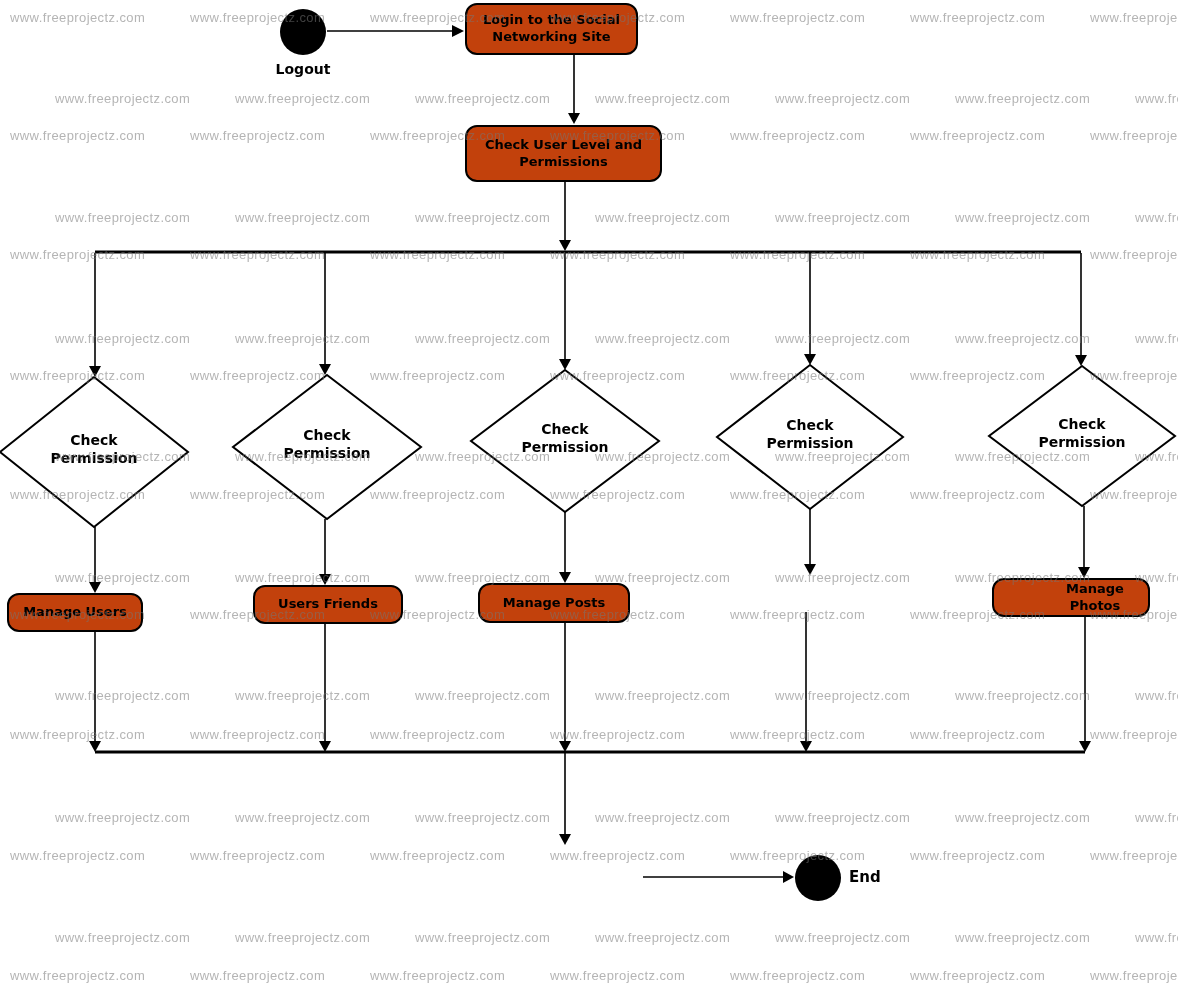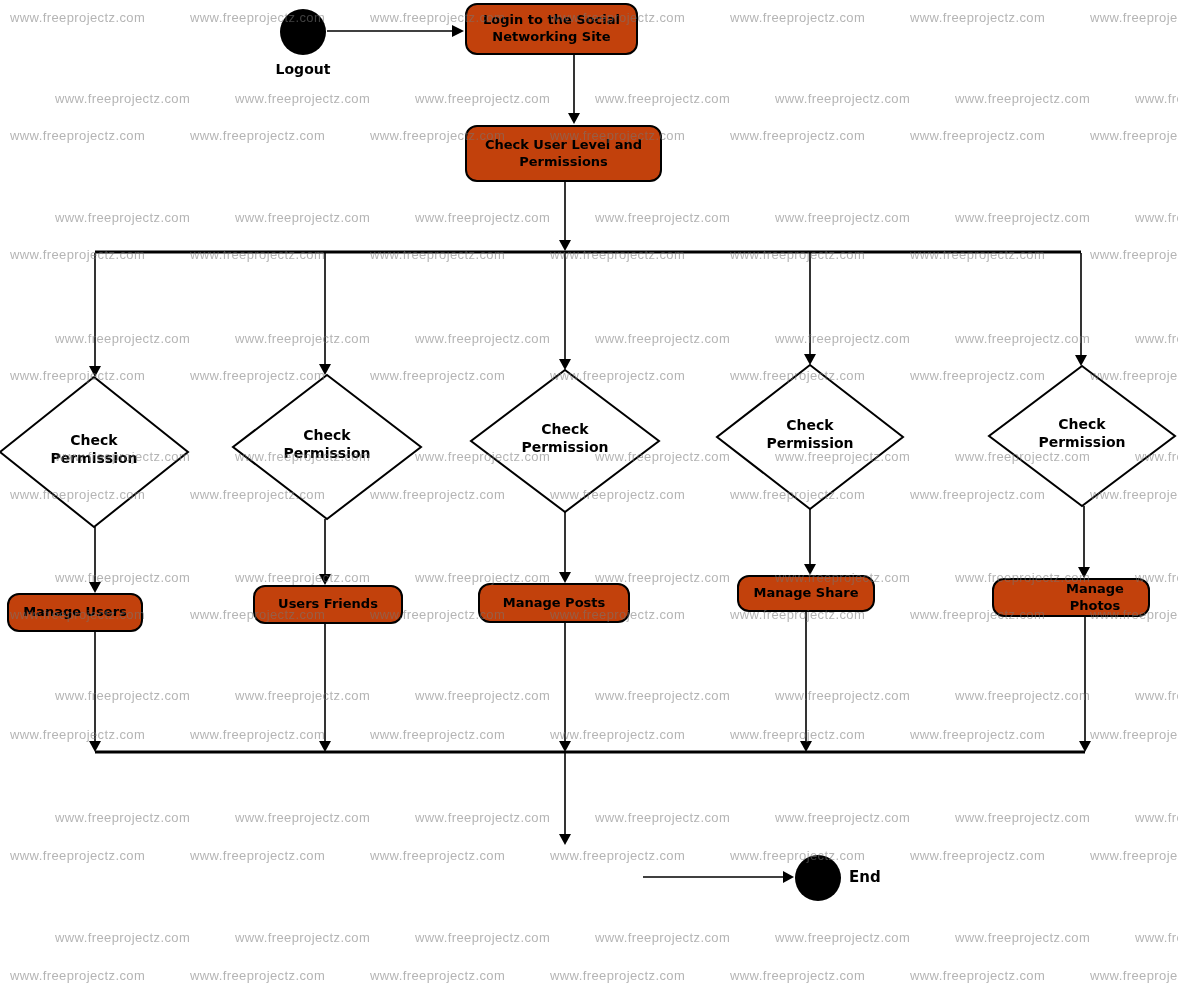--- a/index.html
+++ b/index.html
@@ -129,21 +129,20 @@
 
   <div id="dlabel-0" class="diamond-label">Check Permission</div>
   <div id="dlabel-1" class="diamond-label">Check Permission</div>
   <div id="dlabel-2" class="diamond-label">Check Permission</div>
   <div id="dlabel-3" class="diamond-label">Check Permission</div>
   <div id="dlabel-4" class="diamond-label">Check Permission</div>
 
   <div id="action-users" class="node node-sm">Manage Users</div>
   <div id="action-friends" class="node node-sm">Users Friends</div>
   <div id="action-posts" class="node node-sm">Manage Posts</div>
-  <div id="action-share" class="node node-sm">Manage Share</div>
   <div id="action-photos" class="node node-sm">Manage Photos</div>
 
 
   <div id="end-circle" class="terminal"></div>
   <div id="end-label" class="terminal-label">End</div>
 
 
   <div id="watermarks">
       <span class="wm" style="left: 55px; top: 91px; color: rgba(118, 118, 118, 0.55);">www.freeprojectz.com</span>
       <span class="wm" style="left: 235px; top: 91px; color: rgba(118, 118, 118, 0.55);">www.freeprojectz.com</span>

